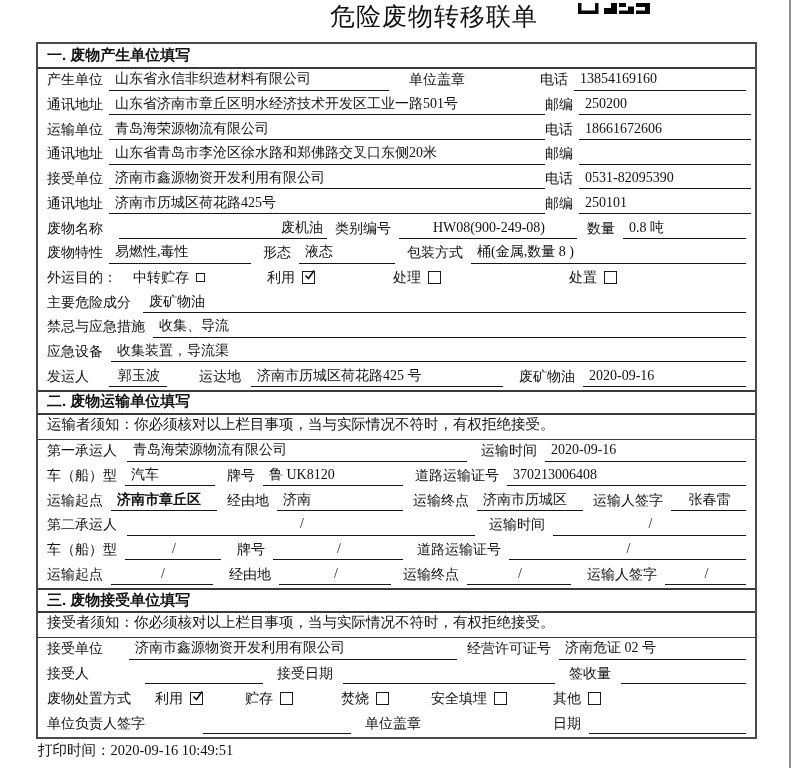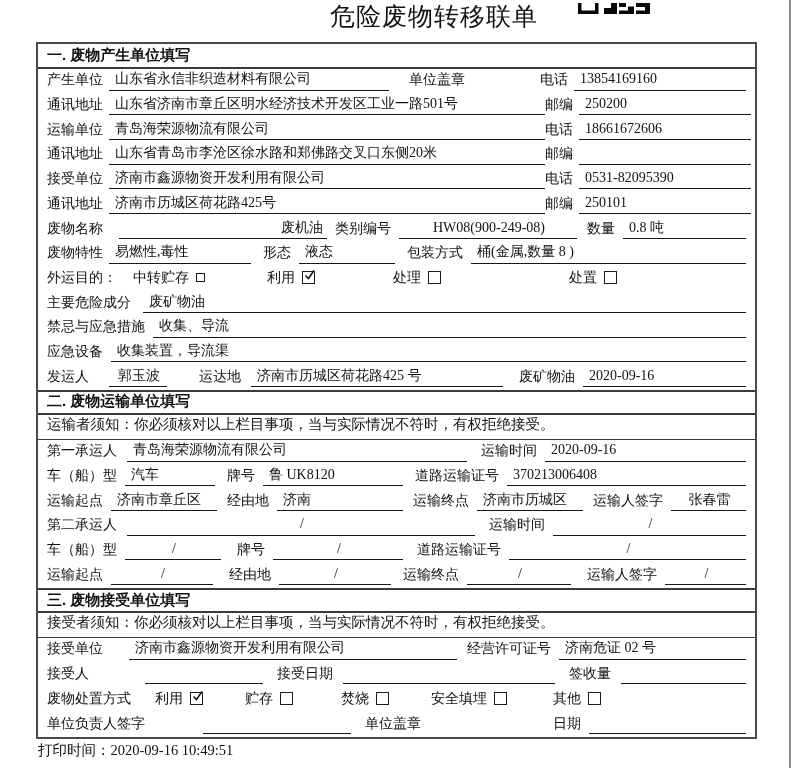--- a/index.html
+++ b/index.html
@@ -193,21 +193,21 @@
     <div class="row fields">
       <span class="lbl">车（船）型</span>
       <span class="val" style="width: 90px; margin-left: 8px;">汽车</span>
       <span class="lbl" style="margin-left: 12px;">牌号</span>
       <span class="val" style="width: 140px; margin-left: 8px;">鲁 UK8120</span>
       <span class="lbl" style="margin-left: 12px;">道路运输证号</span>
       <span class="val fill" style="margin-left: 8px;">370213006408</span>
     </div>
     <div class="row fields">
       <span class="lbl">运输起点</span>
-      <span class="val" style="width: 106px; margin-left: 8px;">济南市章丘区</span>
+      <span class="val" style="width: 106px; margin-left: 8px; font-weight: bold;">济南市章丘区</span>
       <span class="lbl" style="margin-left: 10px;">经由地</span>
       <span class="val" style="width: 126px; margin-left: 8px;">济南</span>
       <span class="lbl" style="margin-left: 10px;">运输终点</span>
       <span class="val" style="width: 106px; margin-left: 8px;">济南市历城区</span>
       <span class="lbl" style="margin-left: 10px;">运输人签字</span>
       <span class="val fill" style="text-align: center; margin-left: 8px;">张春雷</span>
     </div>
     <div class="row fields">
       <span class="lbl">第二承运人</span>
       <span class="val" style="width: 348px; text-align: center; margin-left: 10px;">/</span>

